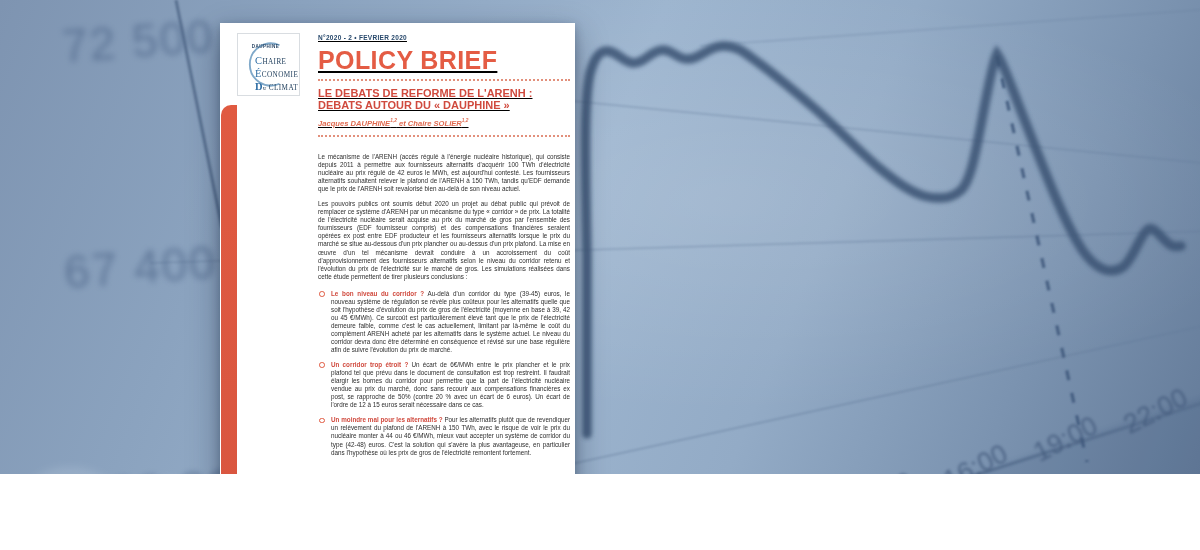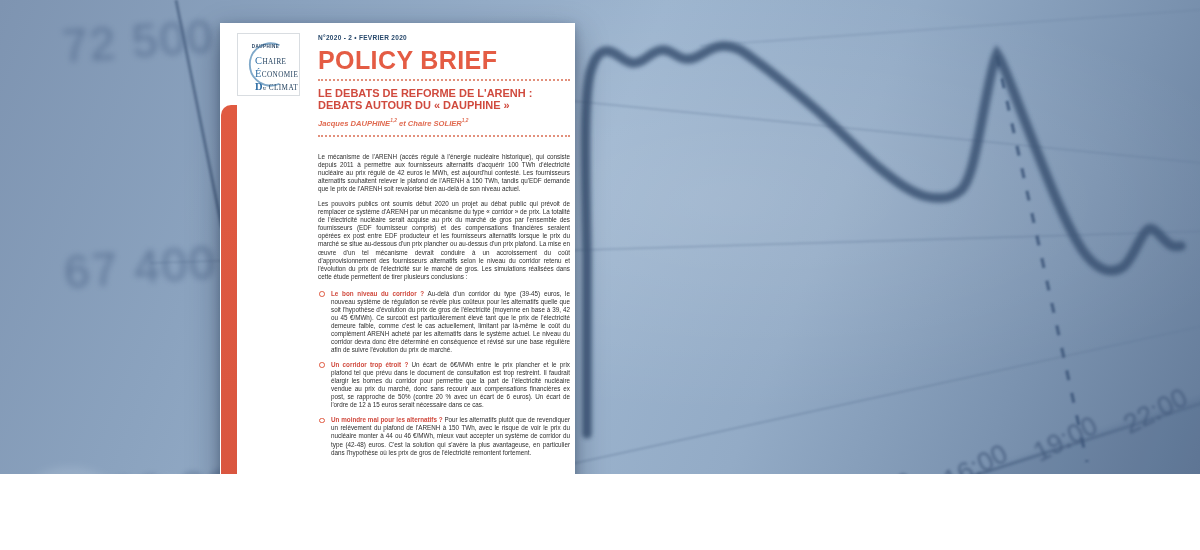--- a/index.html
+++ b/index.html
@@ -48,21 +48,21 @@
     font-size:4.5px;letter-spacing:0.5px;color:#1f3c5c;font-weight:bold;
   }
   .logo-lines{position:absolute;left:17px;top:20px;line-height:1.25;}
   .logo-line{
     font-family:"Liberation Serif",serif;font-size:7.2px;color:#24425f;
     letter-spacing:0.4px;text-transform:uppercase;
   }
   .logo-line::first-letter{font-size:10.5px;color:#2e6da4;}
   .logo-du{font-size:4.5px;color:#24425f;font-family:"Liberation Serif",serif;font-weight:bold;}
 
-  .hdr{position:absolute;left:98px;top:11px;width:252px;}
+  .hdr{position:absolute;left:98px;top:11px;width:252px;text-decoration:underline;}
   .issue{font-size:6.5px;color:#27486b;font-weight:bold;letter-spacing:0.3px;}
   .pb-title{
     margin-top:7px;font-size:25px;line-height:1.02;font-weight:900;
     color:#e45c44;letter-spacing:0.4px;
   }
   .dotted{margin-top:5px;border-top:2px dotted #e2907c;height:0;}
   .headline{margin-top:6px;font-size:11px;line-height:1.16;font-weight:800;color:#d04a3e;}
   .authors{margin-top:6px;font-size:7.6px;font-style:italic;font-weight:bold;color:#e06a50;}
   .authors .sup{font-size:4.8px;vertical-align:super;}
   .dotted2{margin-top:7px;border-top:2px dotted #e2907c;height:0;}

